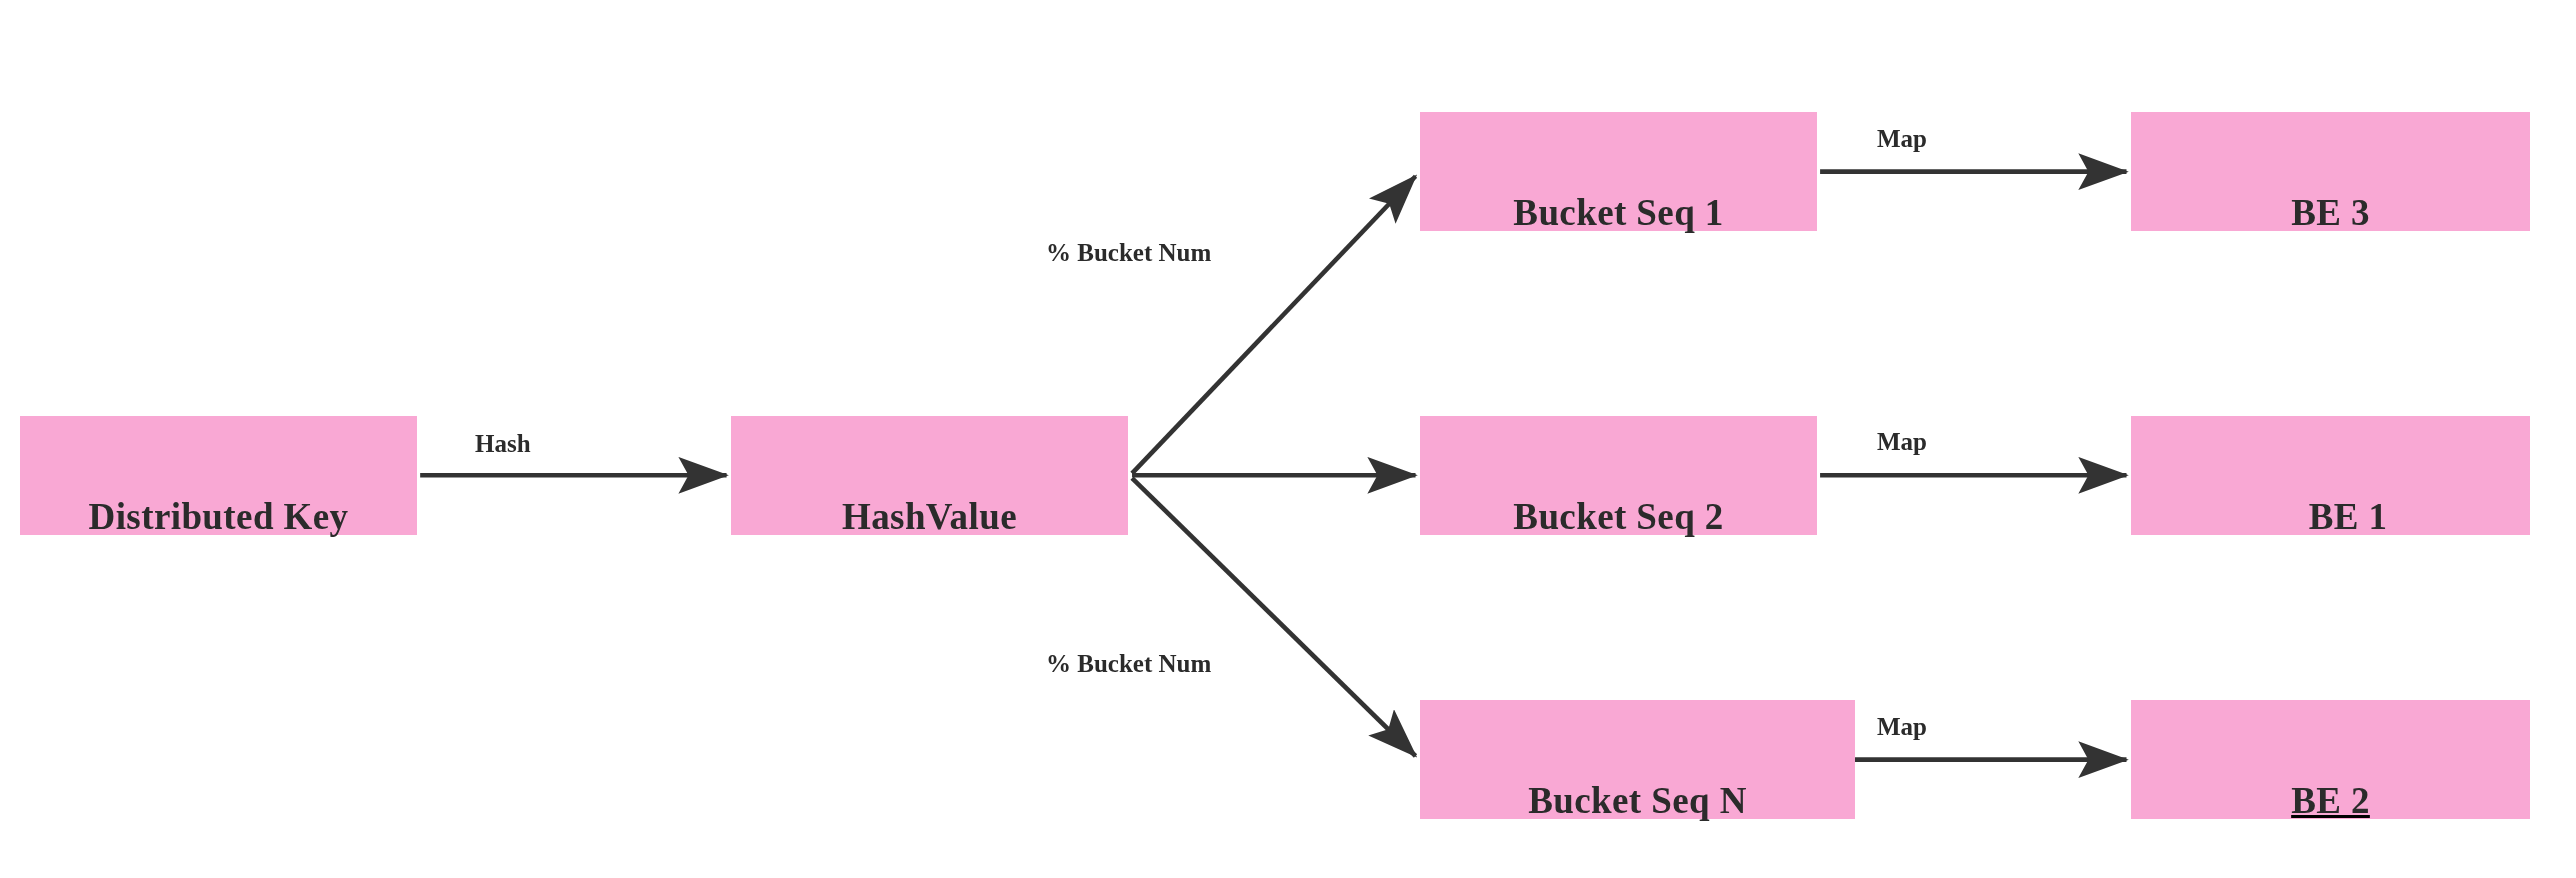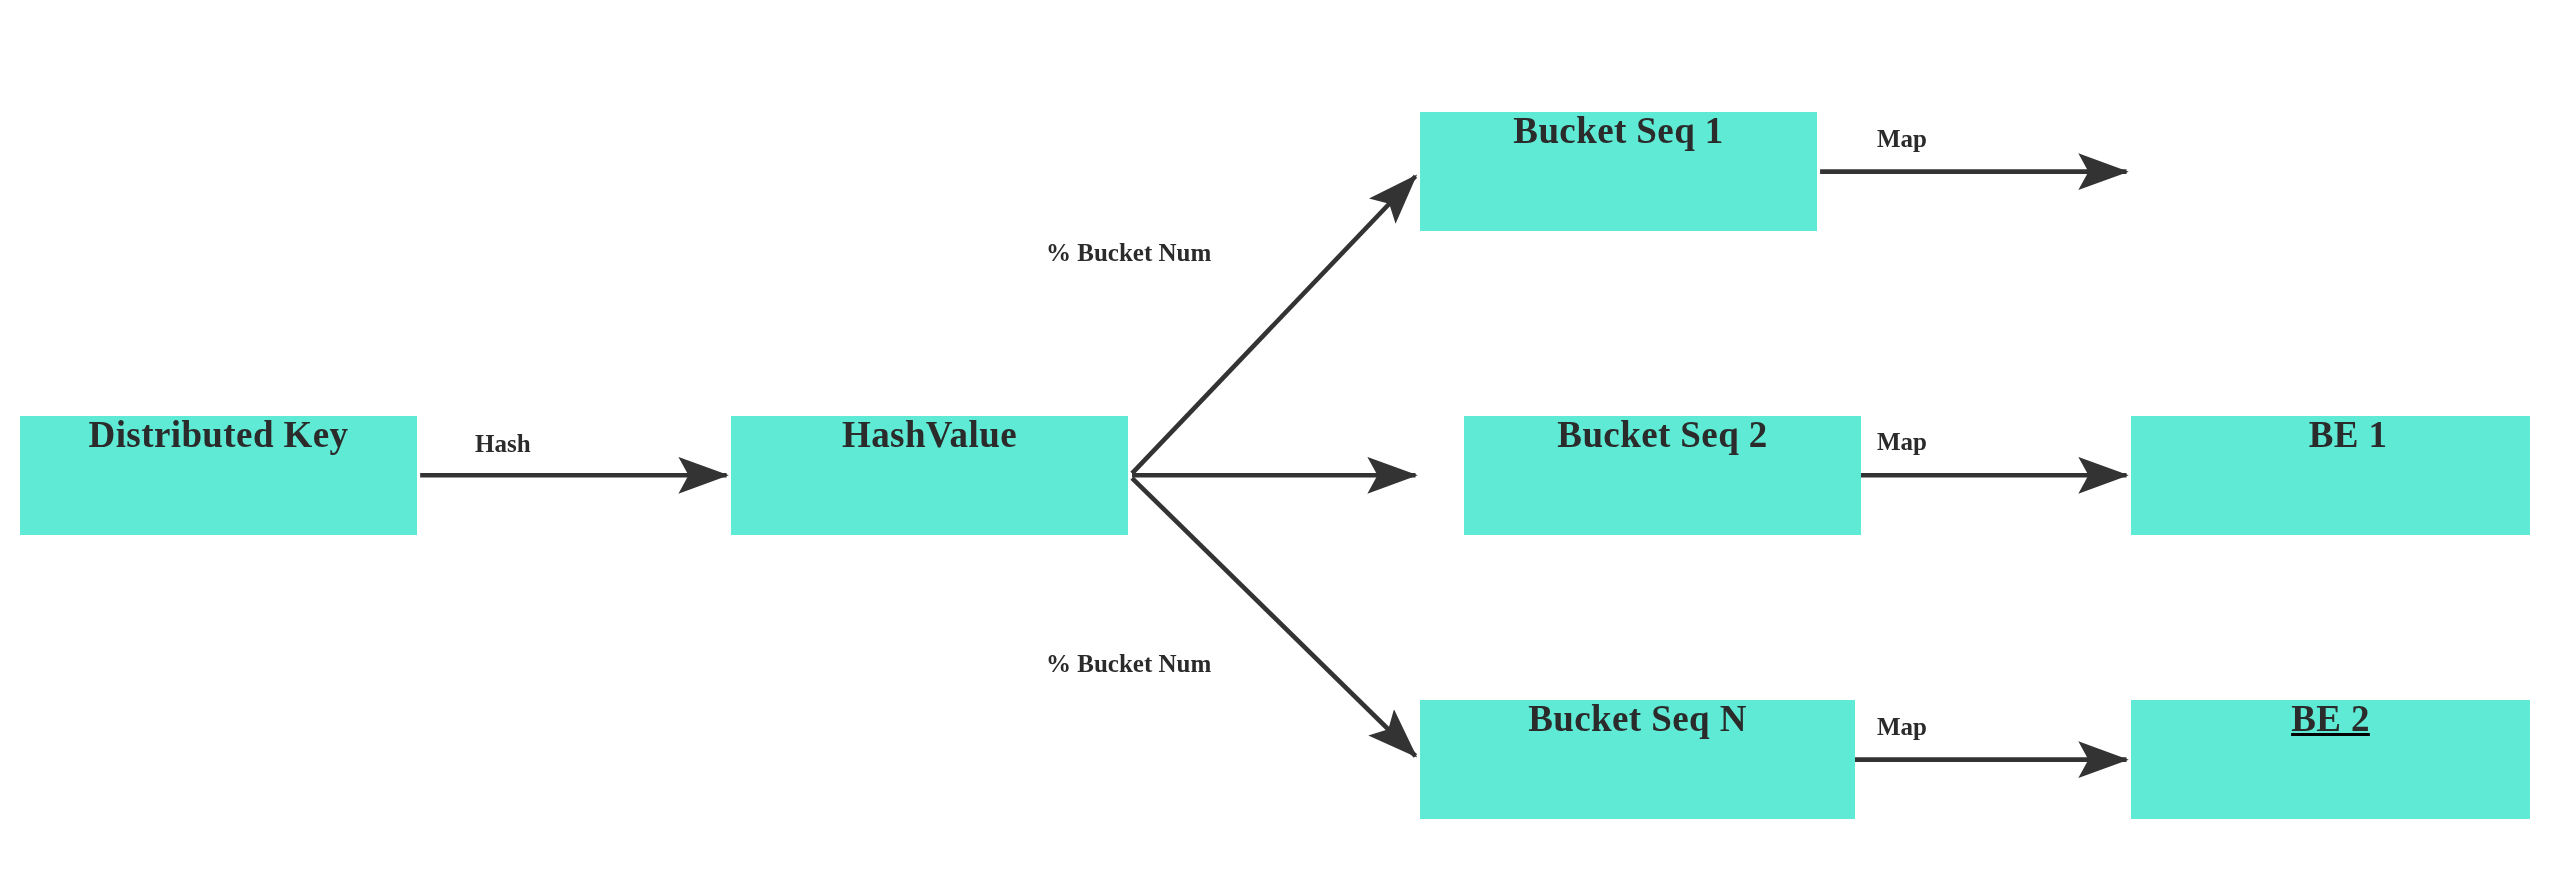--- a/index.html
+++ b/index.html
@@ -21,23 +21,23 @@
   #edge-layer {
     position: absolute;
     left: 0;
     top: 0;
     width: 2576px;
     height: 879px;
     pointer-events: none;
   }
   .node-box {
     position: absolute;
-    background: #5eead4;
+    background: #f9a8d4;
     display: flex;
-    align-items: flex-start;
+    align-items: flex-end;
     justify-content: center;
     box-sizing: border-box;
   }
   .node-label {
     font-family: "Liberation Serif", "DejaVu Serif", serif;
     font-weight: bold;
     font-size: 37px;
     color: #2b2b2b;
     letter-spacing: 0.4px;
     white-space: nowrap;
@@ -85,28 +85,31 @@
   </div>
 
   <div class="node-box" style="left:20px; top:416px; width:397px; height:119px;">
     <span class="node-label">Distributed Key</span>
   </div>
 
   <div class="node-box" style="left:1420px; top:112px; width:397px; height:119px;">
     <span class="node-label">Bucket Seq 1</span>
   </div>
 
-  <div class="node-box" style="left:1464px; top:416px; width:397px; height:119px;">
+  <div class="node-box" style="left:1420px; top:416px; width:397px; height:119px;">
     <span class="node-label">Bucket Seq 2</span>
   </div>
 
   <div class="node-box" style="left:1420px; top:700px; width:435px; height:119px;">
     <span class="node-label">Bucket Seq N</span>
   </div>
 
+  <div class="node-box" style="left:2131px; top:112px; width:399px; height:119px;">
+    <span class="node-label">BE 3</span>
+  </div>
 
   <div class="node-box" style="left:2131px; top:416px; width:399px; height:119px;padding-left:35px;">
     <span class="node-label">BE 1</span>
   </div>
 
   <div class="node-box" style="left:2131px; top:700px; width:399px; height:119px;text-decoration:underline;">
     <span class="node-label">BE 2</span>
   </div>
 
   <div class="edge-label" style="left:475px; top:431px; width:193px;">Hash</div>

